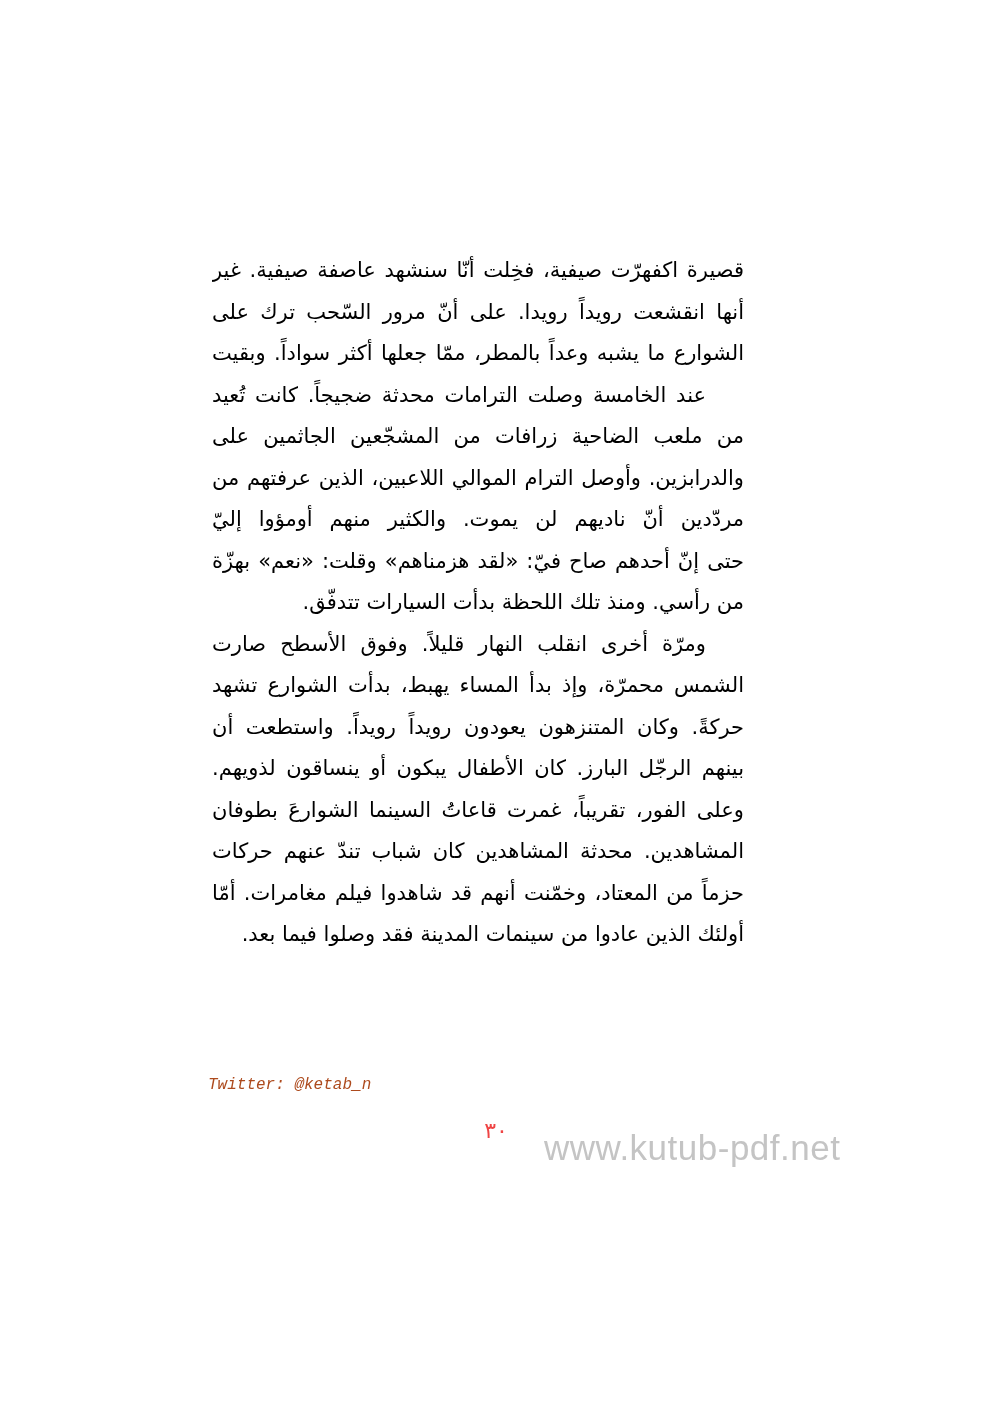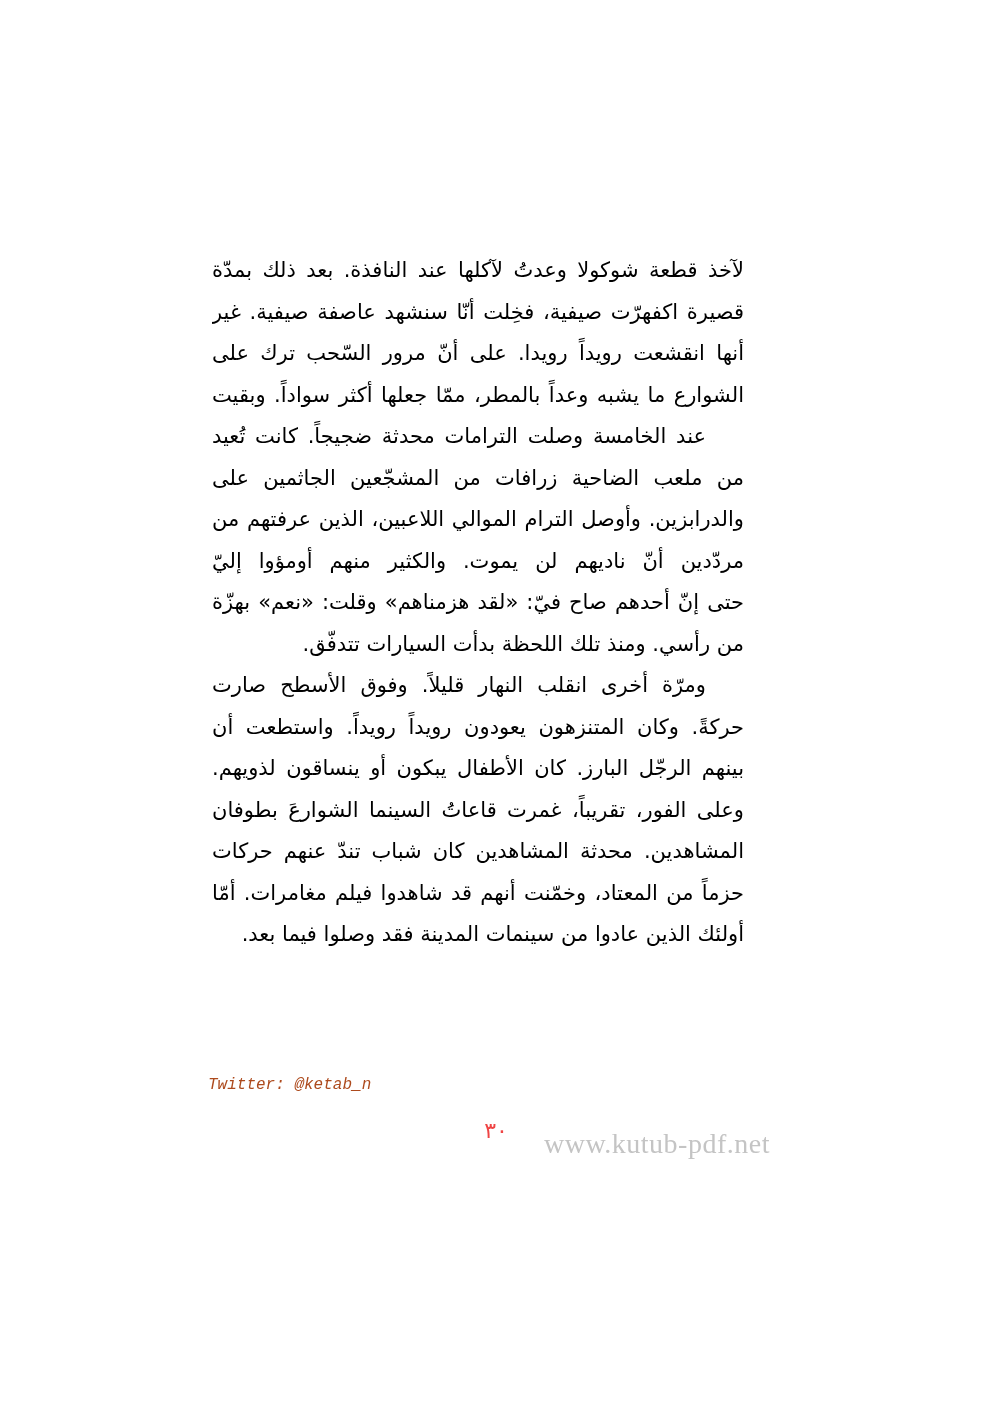--- a/index.html
+++ b/index.html
@@ -61,51 +61,51 @@
     text-align: center;
     font-family: "DejaVu Sans", sans-serif;
     font-size: 22px;
     color: #ef4444;
     direction: rtl;
   }
   .watermark {
     position: absolute;
     left: 544px;
     top: 1128px;
-    font-family: Liberation Serif, serif;
-    font-size: 28px;
+    font-family: Liberation Sans, sans-serif;
+    font-size: 35px;
     color: #c4c4c4;
     direction: ltr;
     letter-spacing: 0.5px;
     text-align: right;
   }
 </style>
 </head>
 <body>
 
 <div class="text-block">
 
   <div class="paragraph">
-    <div class="line">لآخذ قطعة شوكولا وعدتُ لآكلها عند النافذة. بعد ذلك بمدّة</div>
     <div class="line">قصيرة اكفهرّت صيفية، فخِلت أنّا سنشهد عاصفة صيفية. غير</div>
     <div class="line">أنها انقشعت رويداً رويدا. على أنّ مرور السّحب ترك على</div>
     <div class="line">الشوارع ما يشبه وعداً بالمطر، ممّا جعلها أكثر سواداً. وبقيت</div>
   </div>
 
   <div class="paragraph">
     <div class="line indent">عند الخامسة وصلت الترامات محدثة ضجيجاً. كانت تُعيد</div>
     <div class="line">من ملعب الضاحية زرافات من المشجّعين الجاثمين على السلالم</div>
     <div class="line">والدرابزين. وأوصل الترام الموالي اللاعبين، الذين عرفتهم من</div>
     <div class="line">مردّدين أنّ ناديهم لن يموت. والكثير منهم أومؤوا إليّ بإشارات.</div>
     <div class="line">حتى إنّ أحدهم صاح فيّ: «لقد هزمناهم» وقلت: «نعم» بهزّة</div>
     <div class="line last">من رأسي. ومنذ تلك اللحظة بدأت السيارات تتدفّق.</div>
   </div>
 
   <div class="paragraph">
     <div class="line indent">ومرّة أخرى انقلب النهار قليلاً. وفوق الأسطح صارت</div>
+    <div class="line">الشمس محمرّة، وإذ بدأ المساء يهبط، بدأت الشوارع تشهد</div>
     <div class="line">حركةً. وكان المتنزهون يعودون رويداً رويداً. واستطعت أن أميّز</div>
     <div class="line">بينهم الرجّل البارز. كان الأطفال يبكون أو ينساقون لذويهم.</div>
     <div class="line">وعلى الفور، تقريباً، غمرت قاعاتُ السينما الشوارعَ بطوفان من</div>
     <div class="line">المشاهدين. محدثة المشاهدين كان شباب تندّ عنهم حركات أكثر</div>
     <div class="line">حزماً من المعتاد، وخمّنت أنهم قد شاهدوا فيلم مغامرات. أمّا</div>
     <div class="line last">أولئك الذين عادوا من سينمات المدينة فقد وصلوا فيما بعد.</div>
   </div>
 
 </div>
 

